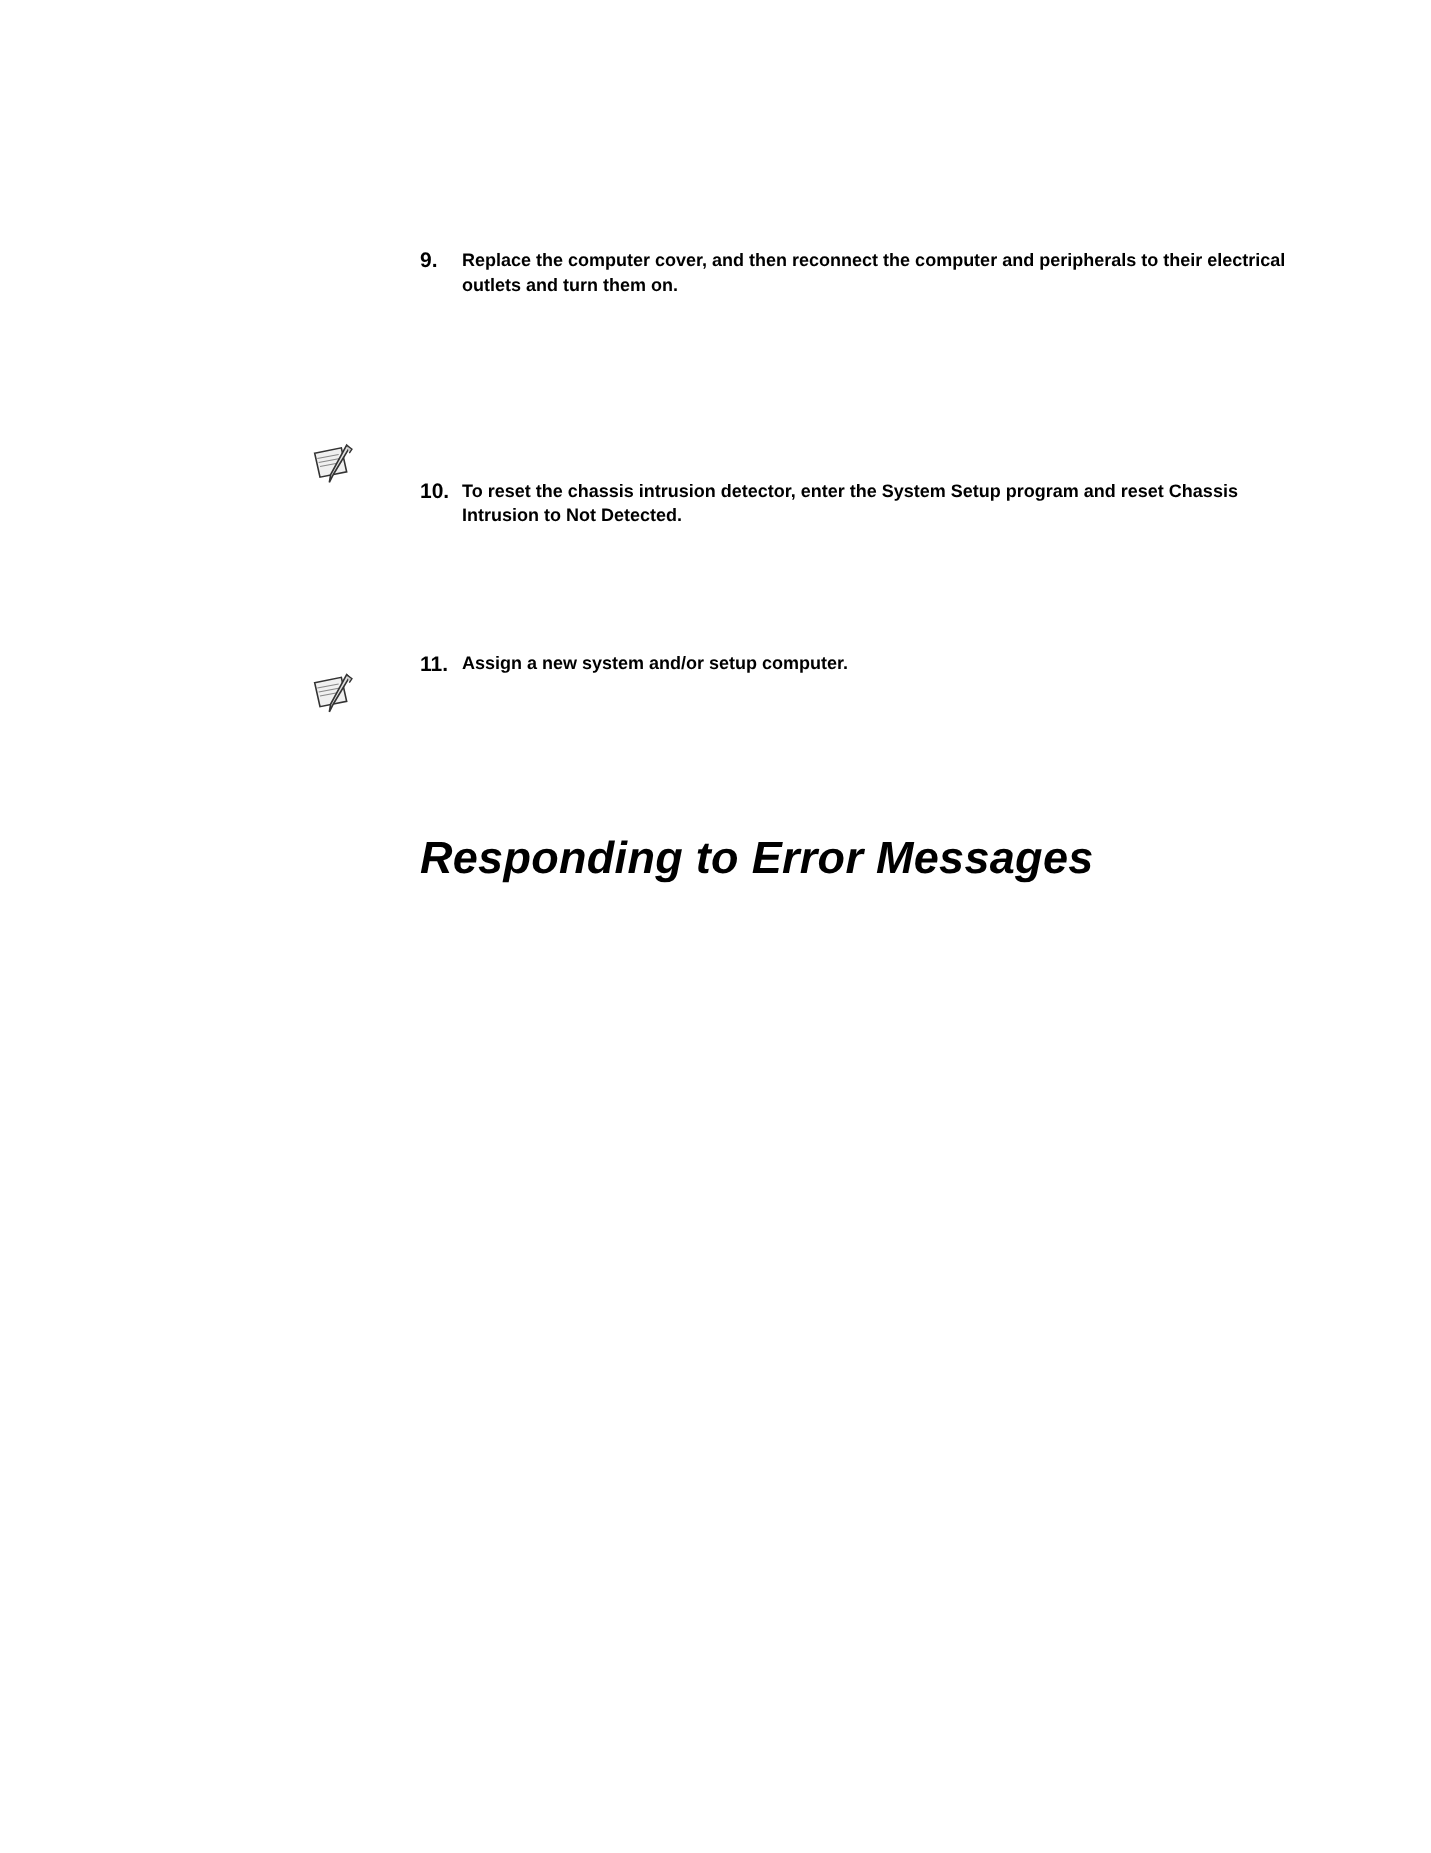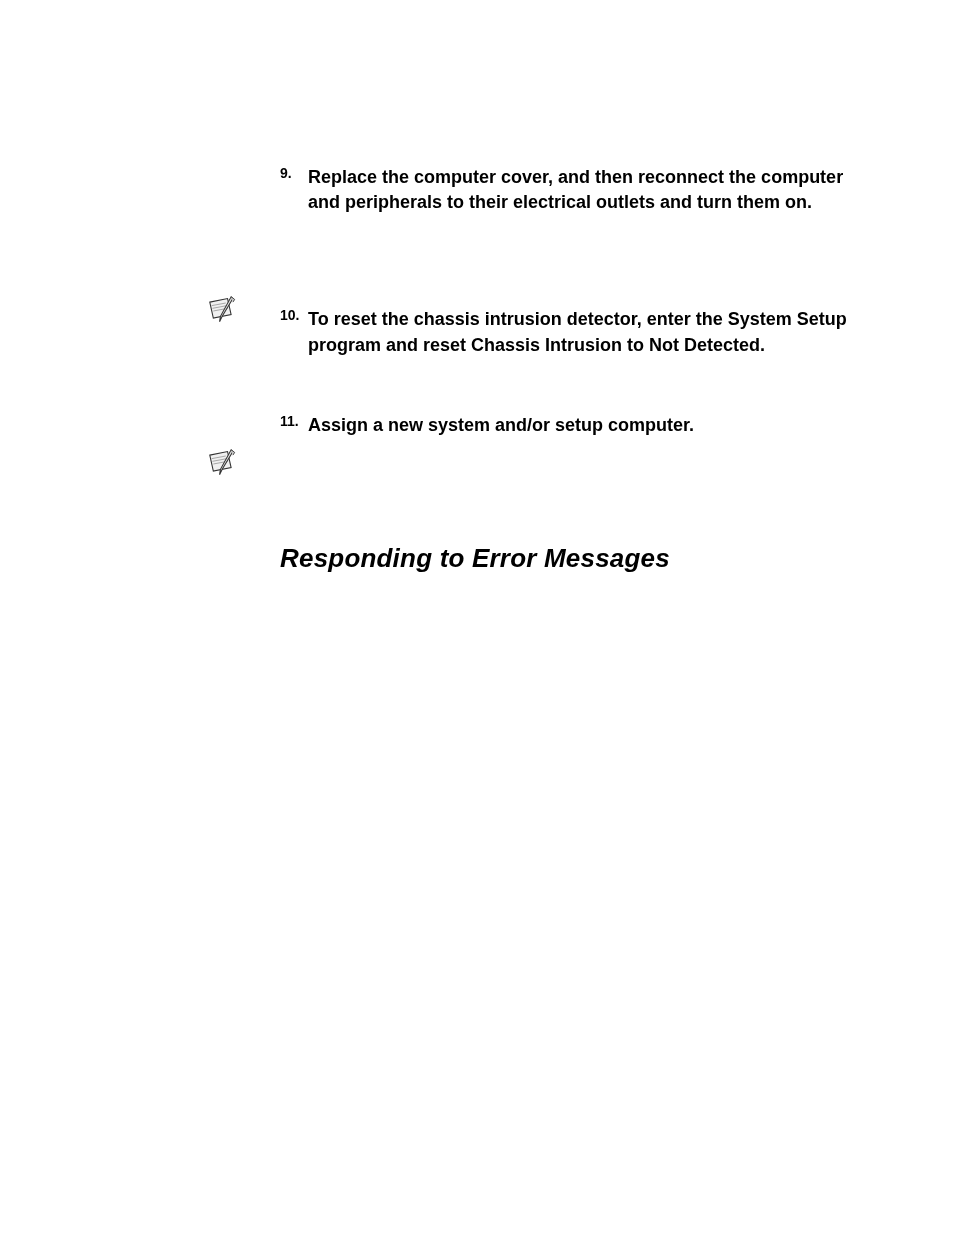--- a/index.html
+++ b/index.html
@@ -25,47 +25,47 @@
       margin-bottom: 20px;
     }
     .list-number {
       font-weight: bold;
       font-size: 14px;
       min-width: 28px;
       text-align: left;
     }
     .list-text {
       font-weight: bold;
-      font-size: 18px;
+      font-size: 12px;
       line-height: 1.4;
     }
     .icon-wrapper {
       position: absolute;
       left: 206px;
     }
     .icon1 {
       top: 295px;
     }
     .icon2 {
       top: 448px;
     }
     .note-icon {
       width: 36px;
       height: 32px;
     }
     .item-10 {
-      margin-top: 92px;
+      margin-top: 120px;
     }
     .item-11 {
-      margin-top: 55px;
+      margin-top: 82px;
     }
     .heading {
       font-style: italic;
       font-weight: bold;
-      font-size: 26px;
+      font-size: 30px;
       margin-top: 105px;
       letter-spacing: 0.2px;
     }
   </style>
 </head>
 <body>
 
 <div class="icon-wrapper icon1">
   <svg class="note-icon" viewBox="0 0 40 36">
     <path d="M 4 8 L 24 4 L 28 22 L 8 26 Z" fill="#f0f0f0" stroke="#333" stroke-width="1.2"></path>

